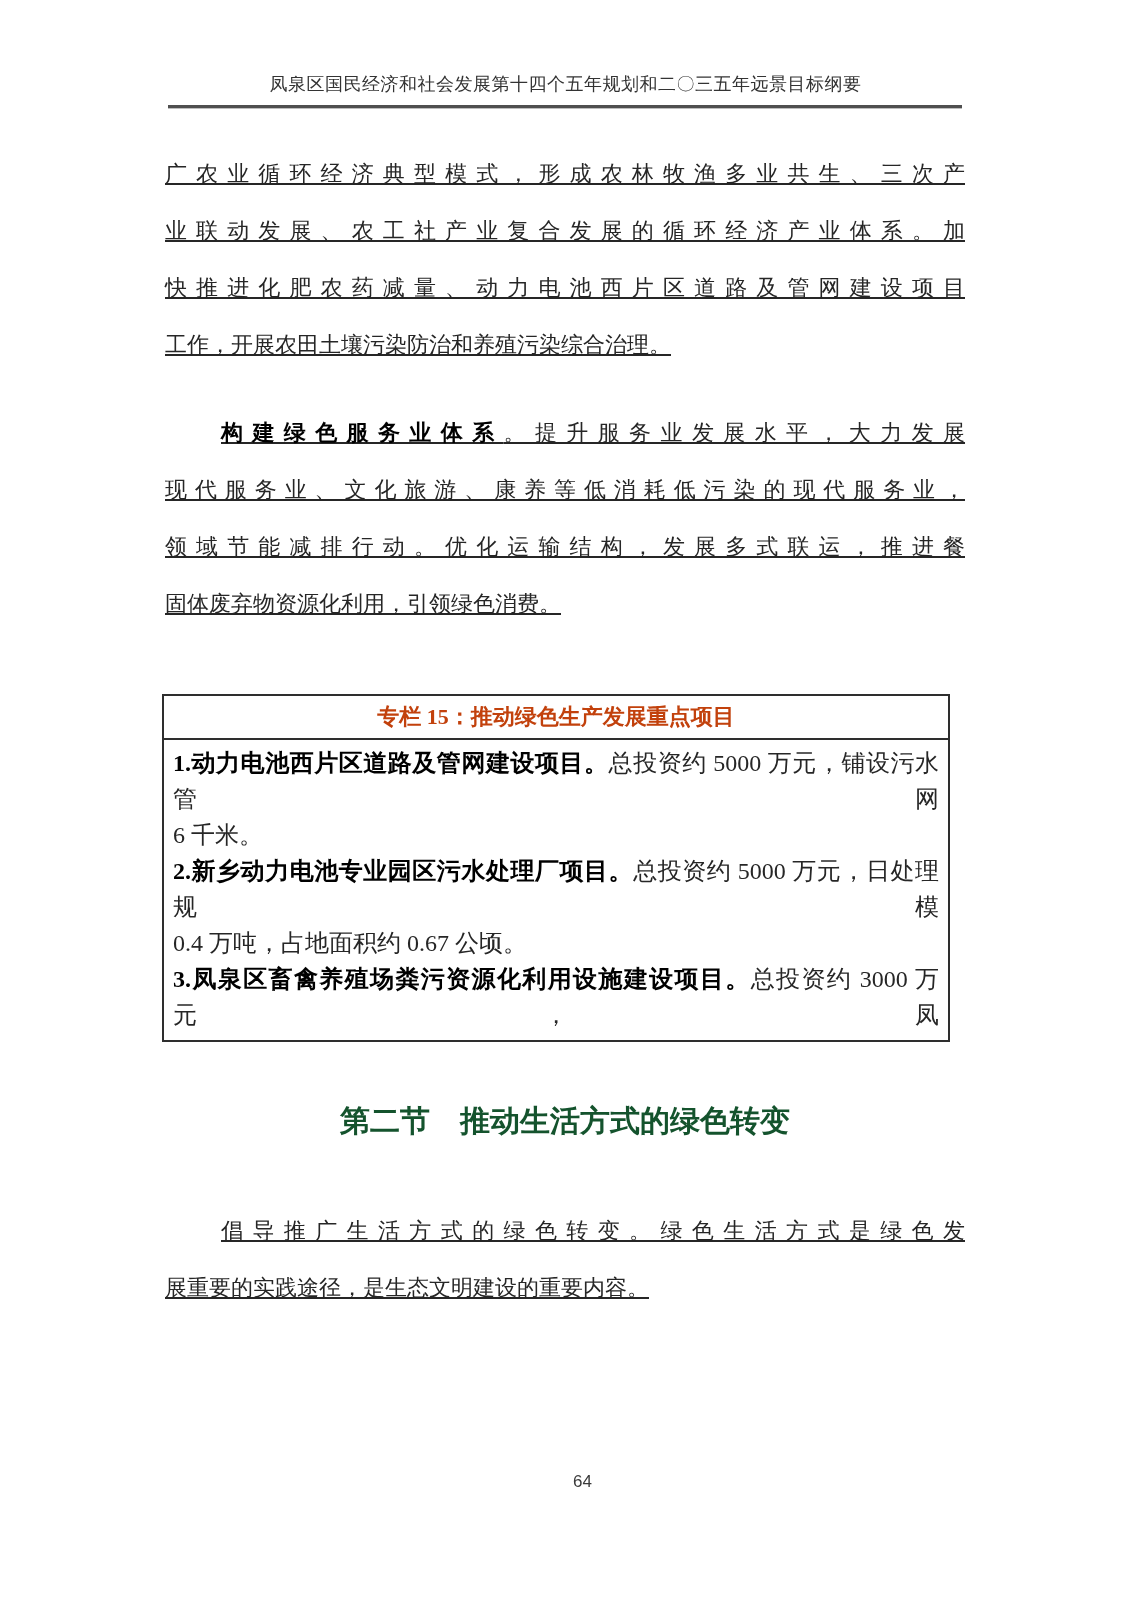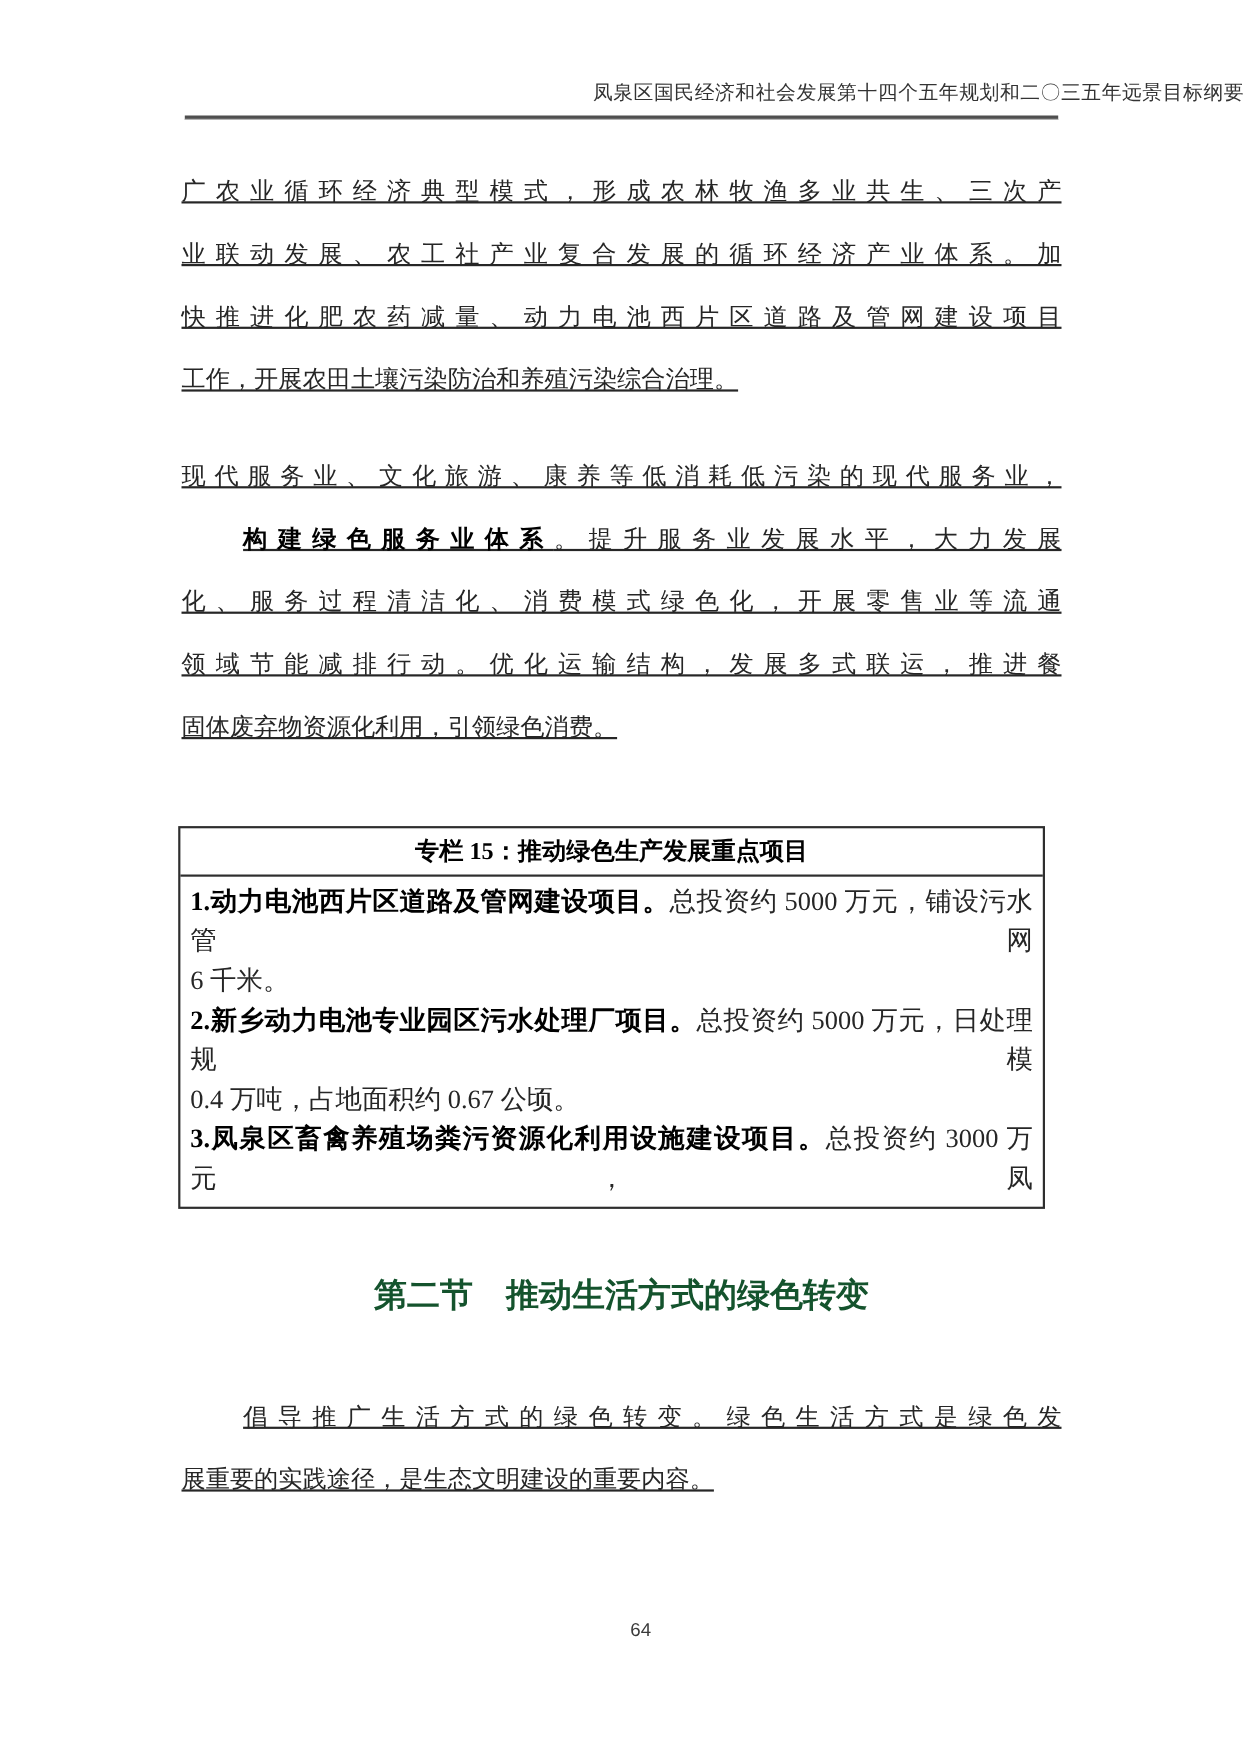--- a/index.html
+++ b/index.html
@@ -11,21 +11,21 @@
     position: relative;
     width: 1131px;
     height: 1600px;
     background: #ffffff;
     overflow: hidden;
     font-family: "Liberation Serif", "DejaVu Serif", serif;
     color: #262626;
   }
   .running-header {
     padding-top: 72px;
-    text-align: right;
+    text-align: center;
   }
   .running-header-title {
     font-size: 18px;
     line-height: 24px;
     color: #333333;
     letter-spacing: 0.5px;
   }
   .header-rule {
     width: 794px;
     height: 3px;
@@ -55,21 +55,21 @@
   span.b { font-weight: 700; color: #000000; }
   
   .block-panel {
     margin: 62px 0 0 -3px;
     width: 784px;
     border: 2px solid #2e2e2e;
   }
   .panel-title {
     text-align: center;
     font-weight: 700;
-    color: #000000;
+    color: #c2410c;
     font-size: 22px;
     line-height: 42px;
     height: 42px;
     border-bottom: 2px solid #2e2e2e;
   }
   .panel-body { padding: 5px 9px 7px 9px; }
   .panel-body .line {
     font-size: 24px;
     line-height: 36px;
     color: #262626;
@@ -106,23 +106,22 @@
   <div class="header-rule"></div>
 
   <main class="content" id="content">
       <div class="block-para">
         <div class="line j"><span>广农业循环经济典型模式，形成农林牧渔多业共生、三次产</span></div>
         <div class="line j"><span>业联动发展、农工社产业复合发展的循环经济产业体系。加</span></div>
         <div class="line j"><span>快推进化肥农药减量、动力电池西片区道路及管网建设项目</span></div>
         <div class="line"><span>工作，开展农田土壤污染防治和养殖污染综合治理。</span></div>
       </div>
       <div class="block-para">
+        <div class="line j indent"><span class="b">构建绿色服务业体系</span><span>。提升服务业发展水平，大力发展</span></div>
         <div class="line j"><span>现代服务业、文化旅游、康养等低消耗低污染的现代服务业，</span></div>
-        <div class="line j indent"><span class="b">构建绿色服务业体系</span><span>。提升服务业发展水平，大力发展</span></div>
-        <div class="line j"><span>化、服务过程清洁化、消费模式绿色化，开展零售业等流通</span></div>
         <div class="line j"><span>领域节能减排行动。优化运输结构，发展多式联运，推进餐</span></div>
         <div class="line"><span>固体废弃物资源化利用，引领绿色消费。</span></div>
       </div>
       <div class="block-panel">
         <div class="panel-title">专栏 15：推动绿色生产发展重点项目</div>
         <div class="panel-body">
           <div class="line j"><span class="b">1.动力电池西片区道路及管网建设项目。</span><span>总投资约 5000 万元，铺设污水管网</span></div>
           <div class="line"><span>6 千米。</span></div>
           <div class="line j"><span class="b">2.新乡动力电池专业园区污水处理厂项目。</span><span>总投资约 5000 万元，日处理规模</span></div>
           <div class="line"><span>0.4 万吨，占地面积约 0.67 公顷。</span></div>

